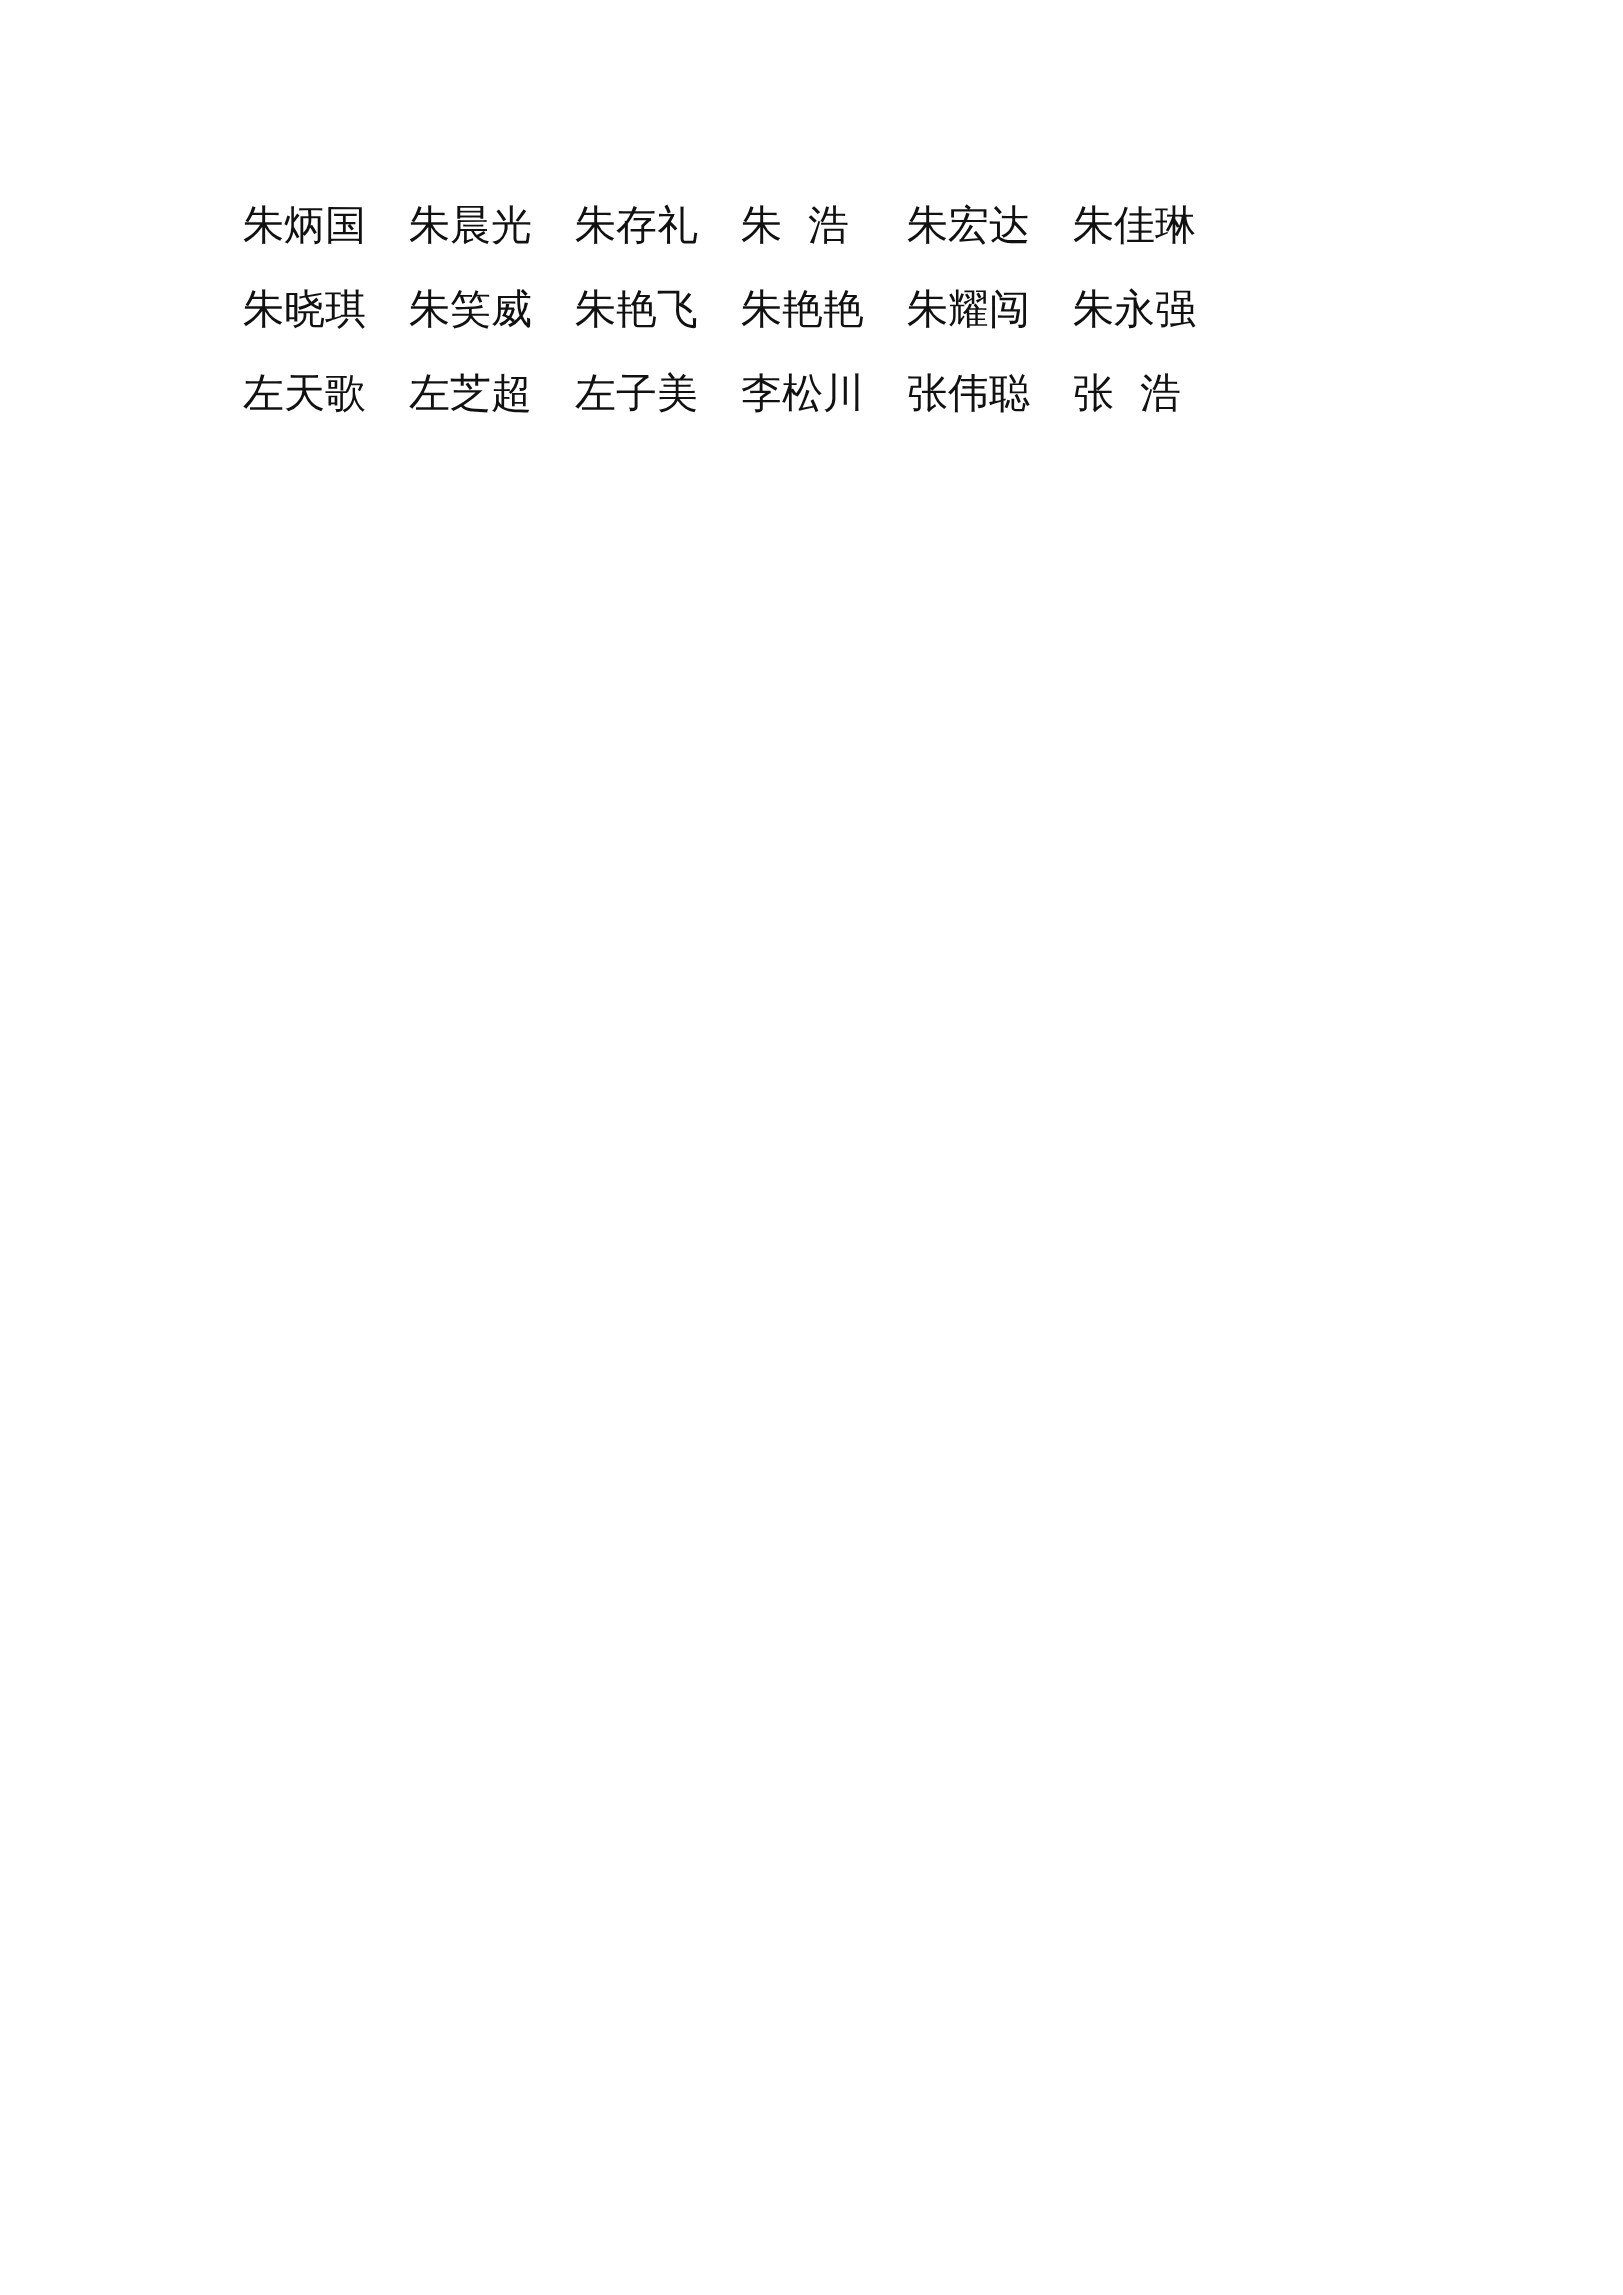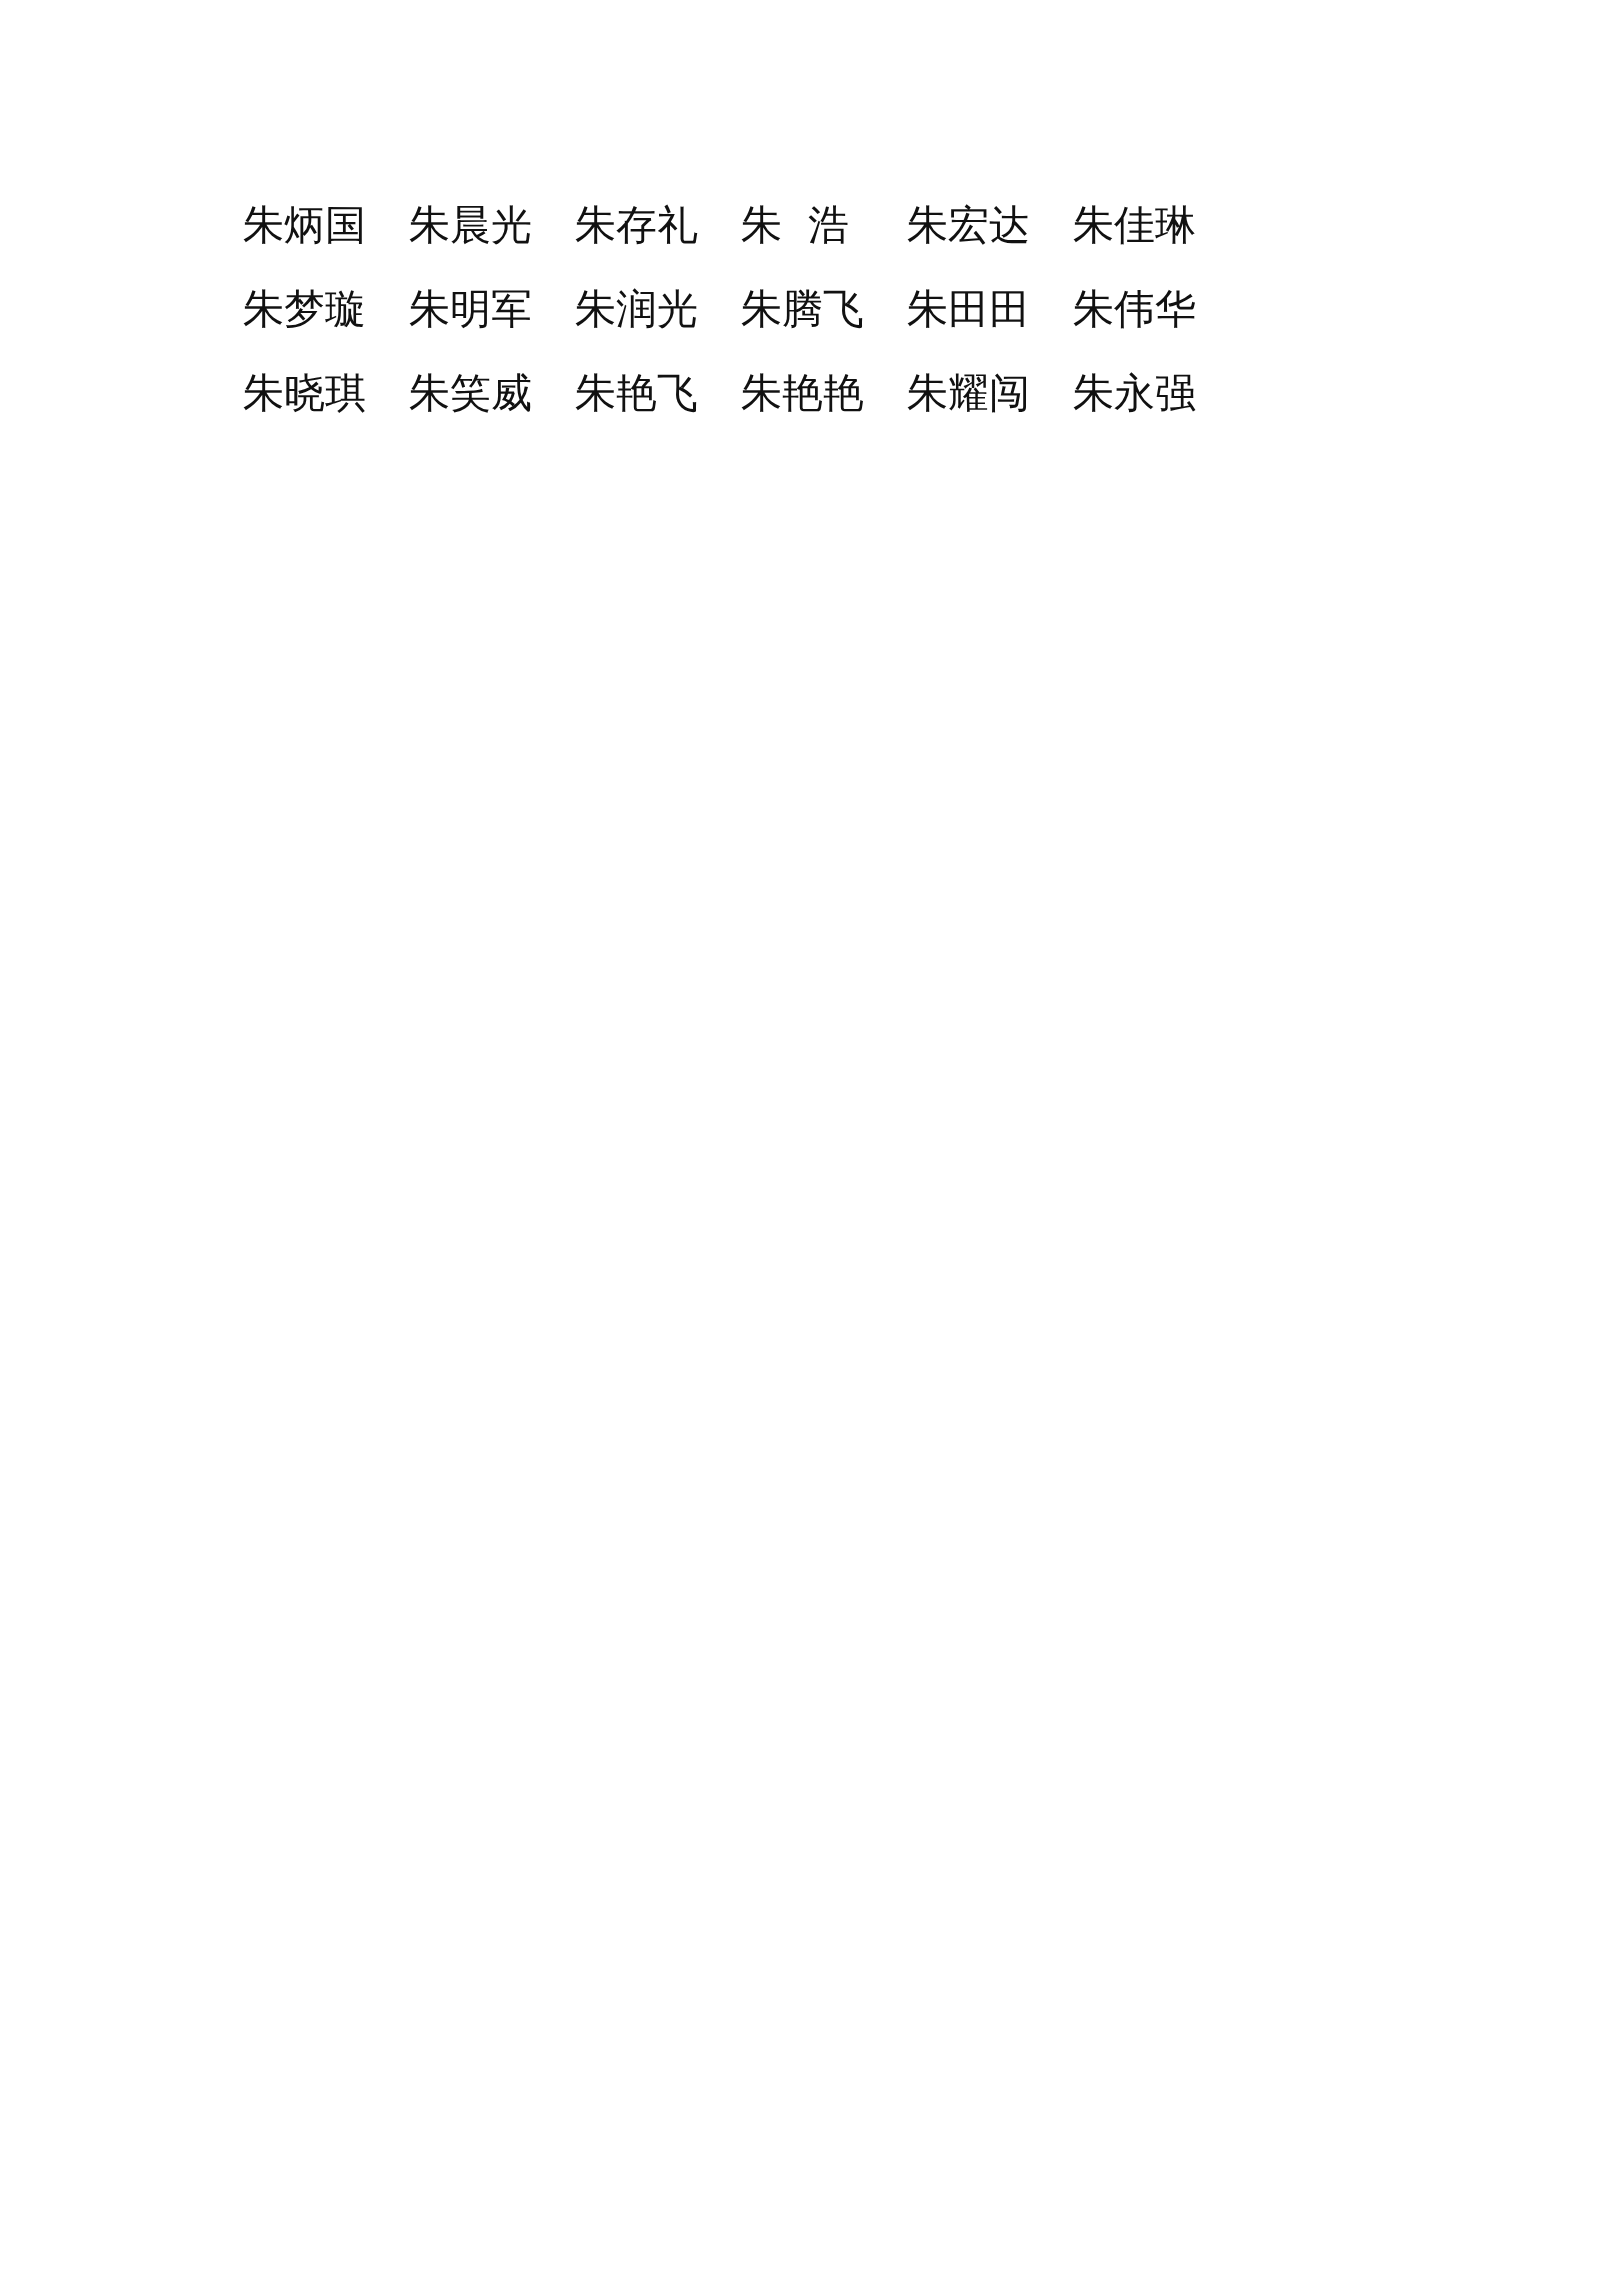--- a/index.html
+++ b/index.html
@@ -51,38 +51,38 @@
     <div class="name-row">
       <div class="name-cell">朱炳国</div>
       <div class="name-cell">朱晨光</div>
       <div class="name-cell">朱存礼</div>
       <div class="name-cell">朱  浩</div>
       <div class="name-cell">朱宏达</div>
       <div class="name-cell">朱佳琳</div>
     </div>
 
 
-    <div class="name-row">
-      <div class="name-cell">朱梦璇</div>
-      <div class="name-cell">朱明军</div>
-      <div class="name-cell">朱润光</div>
-      <div class="name-cell">朱腾飞</div>
-      <div class="name-cell">朱田田</div>
-      <div class="name-cell">朱伟华</div>
-    </div>
 
     <div class="name-row">
       <div class="name-cell">朱晓琪</div>
       <div class="name-cell">朱笑威</div>
       <div class="name-cell">朱艳飞</div>
       <div class="name-cell">朱艳艳</div>
       <div class="name-cell">朱耀闯</div>
       <div class="name-cell">朱永强</div>
     </div>
 
 
 
+    <div class="name-row">
+      <div class="name-cell">左天歌</div>
+      <div class="name-cell">左芝超</div>
+      <div class="name-cell">左子美</div>
+      <div class="name-cell">李松川</div>
+      <div class="name-cell">张伟聪</div>
+      <div class="name-cell">张  浩</div>
+    </div>
 
 
 
   </div>
 </div>
 
 
 </body></html>

